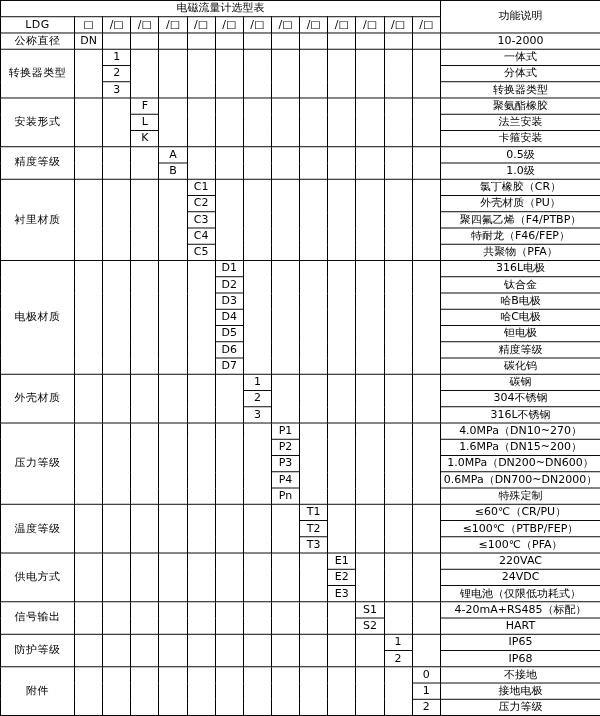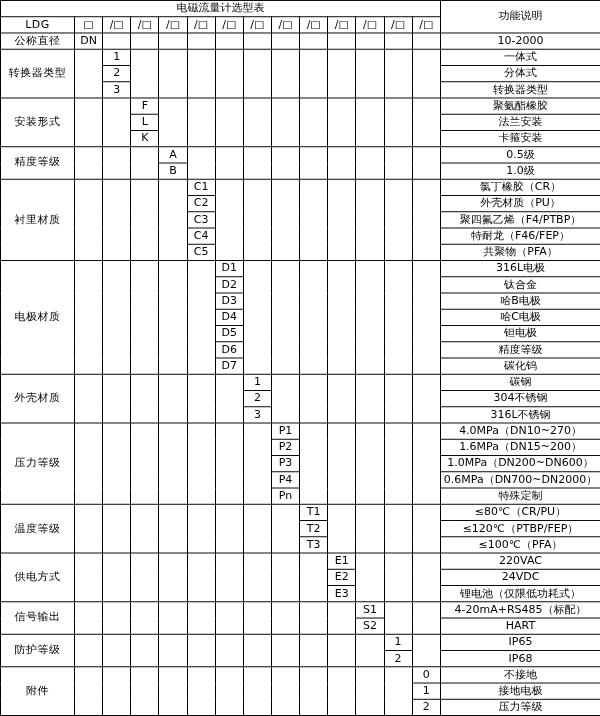--- a/index.html
+++ b/index.html
@@ -327,25 +327,25 @@
           <td rowspan="3"></td>
           <td rowspan="3"></td>
           <td rowspan="3"></td>
           <td rowspan="3"></td>
           <td rowspan="3"></td>
           <td class="code">T1</td>
           <td rowspan="3"></td>
           <td rowspan="3"></td>
           <td rowspan="3"></td>
           <td rowspan="3"></td>
-          <td class="desc">≤80℃（CR/PU）</td>
+          <td class="desc">≤60℃（CR/PU）</td>
         </tr>
         <tr>
           <td class="code">T2</td>
-          <td class="desc">≤120℃（PTBP/FEP）</td>
+          <td class="desc">≤100℃（PTBP/FEP）</td>
         </tr>
         <tr>
           <td class="code">T3</td>
           <td class="desc">≤100℃（PFA）</td>
         </tr>
         <tr>
           <td class="rowlabel" rowspan="3">供电方式</td>
           <td rowspan="3"></td>
           <td rowspan="3"></td>
           <td rowspan="3"></td>

